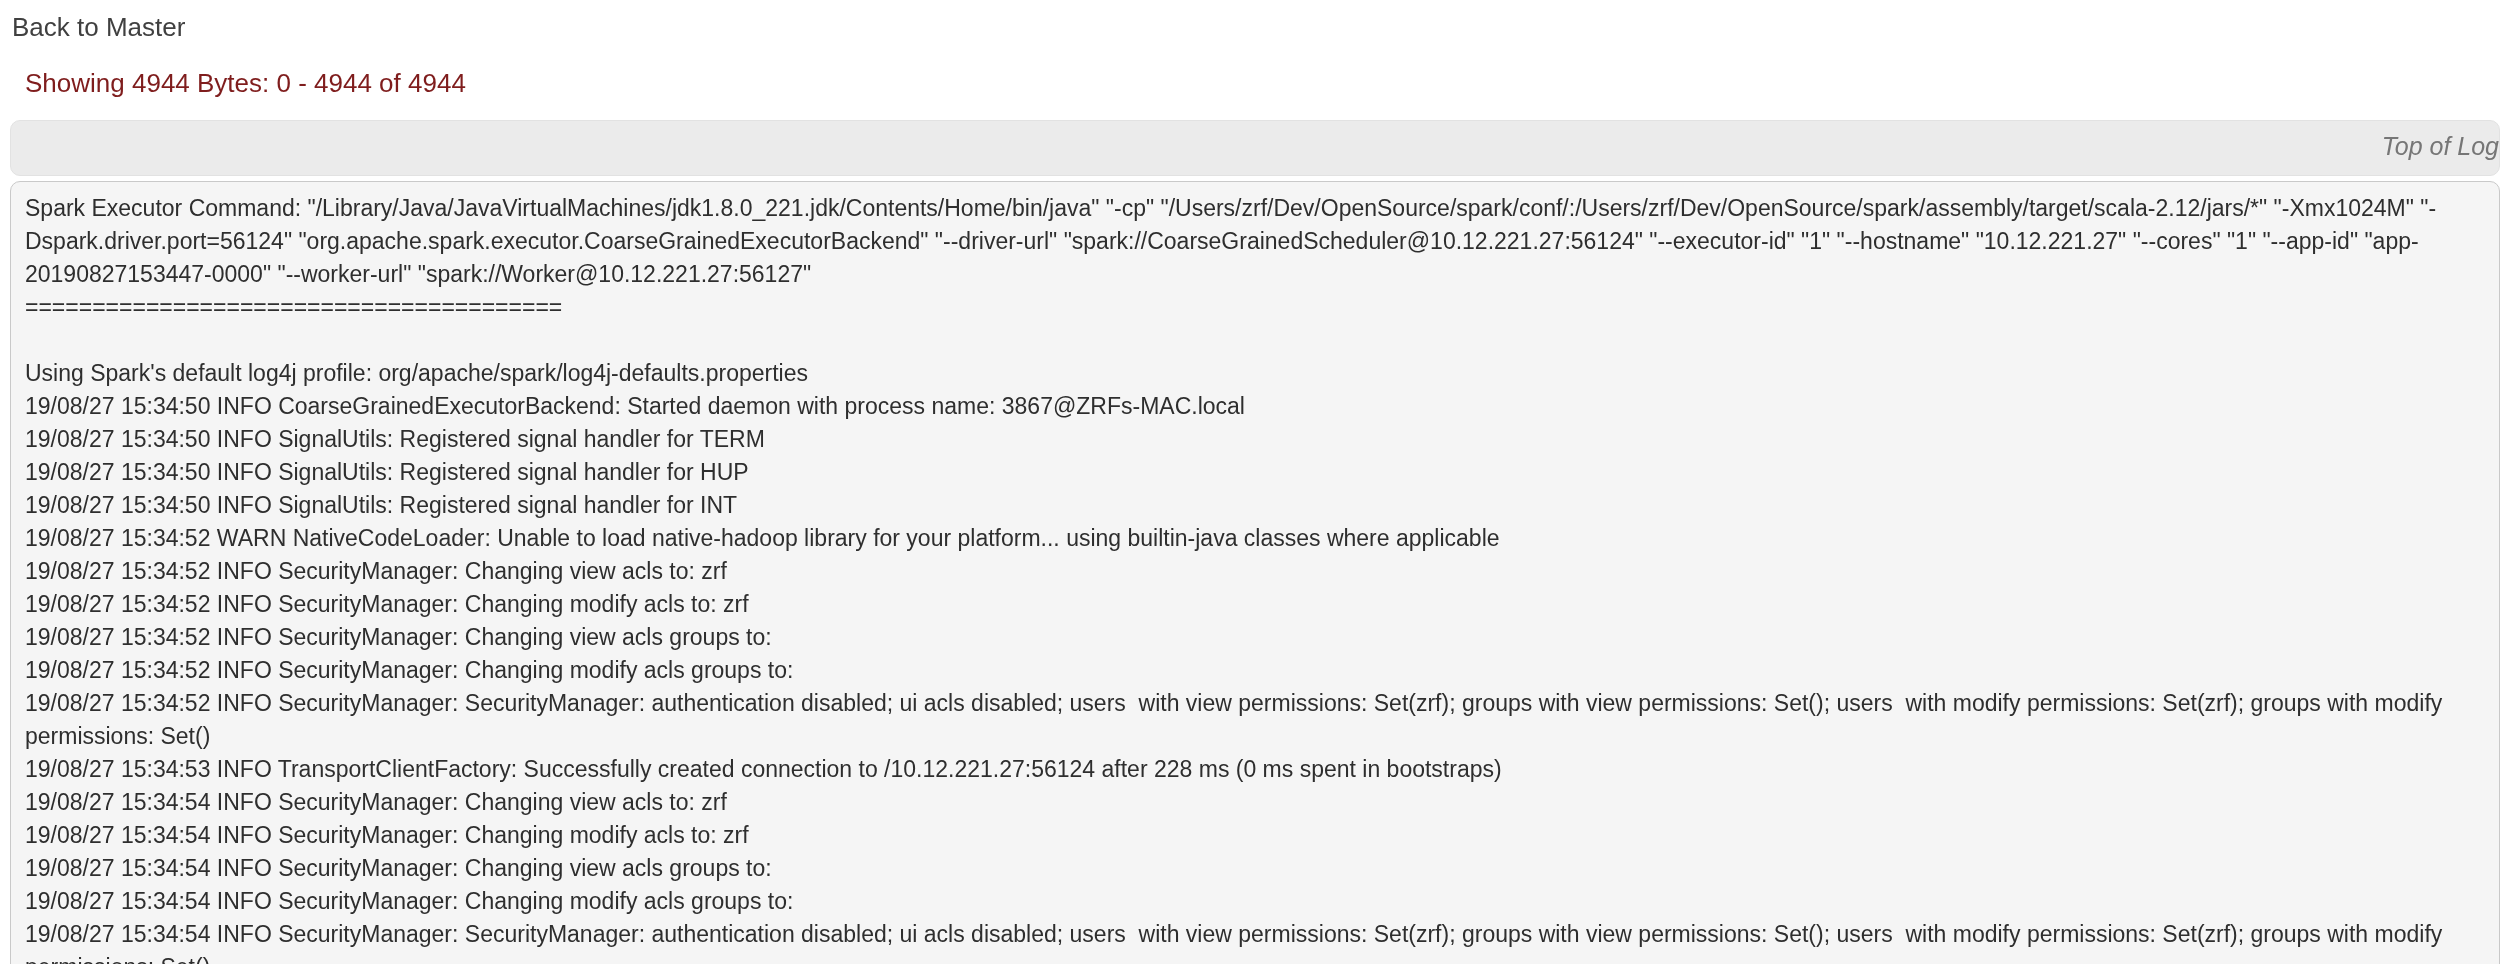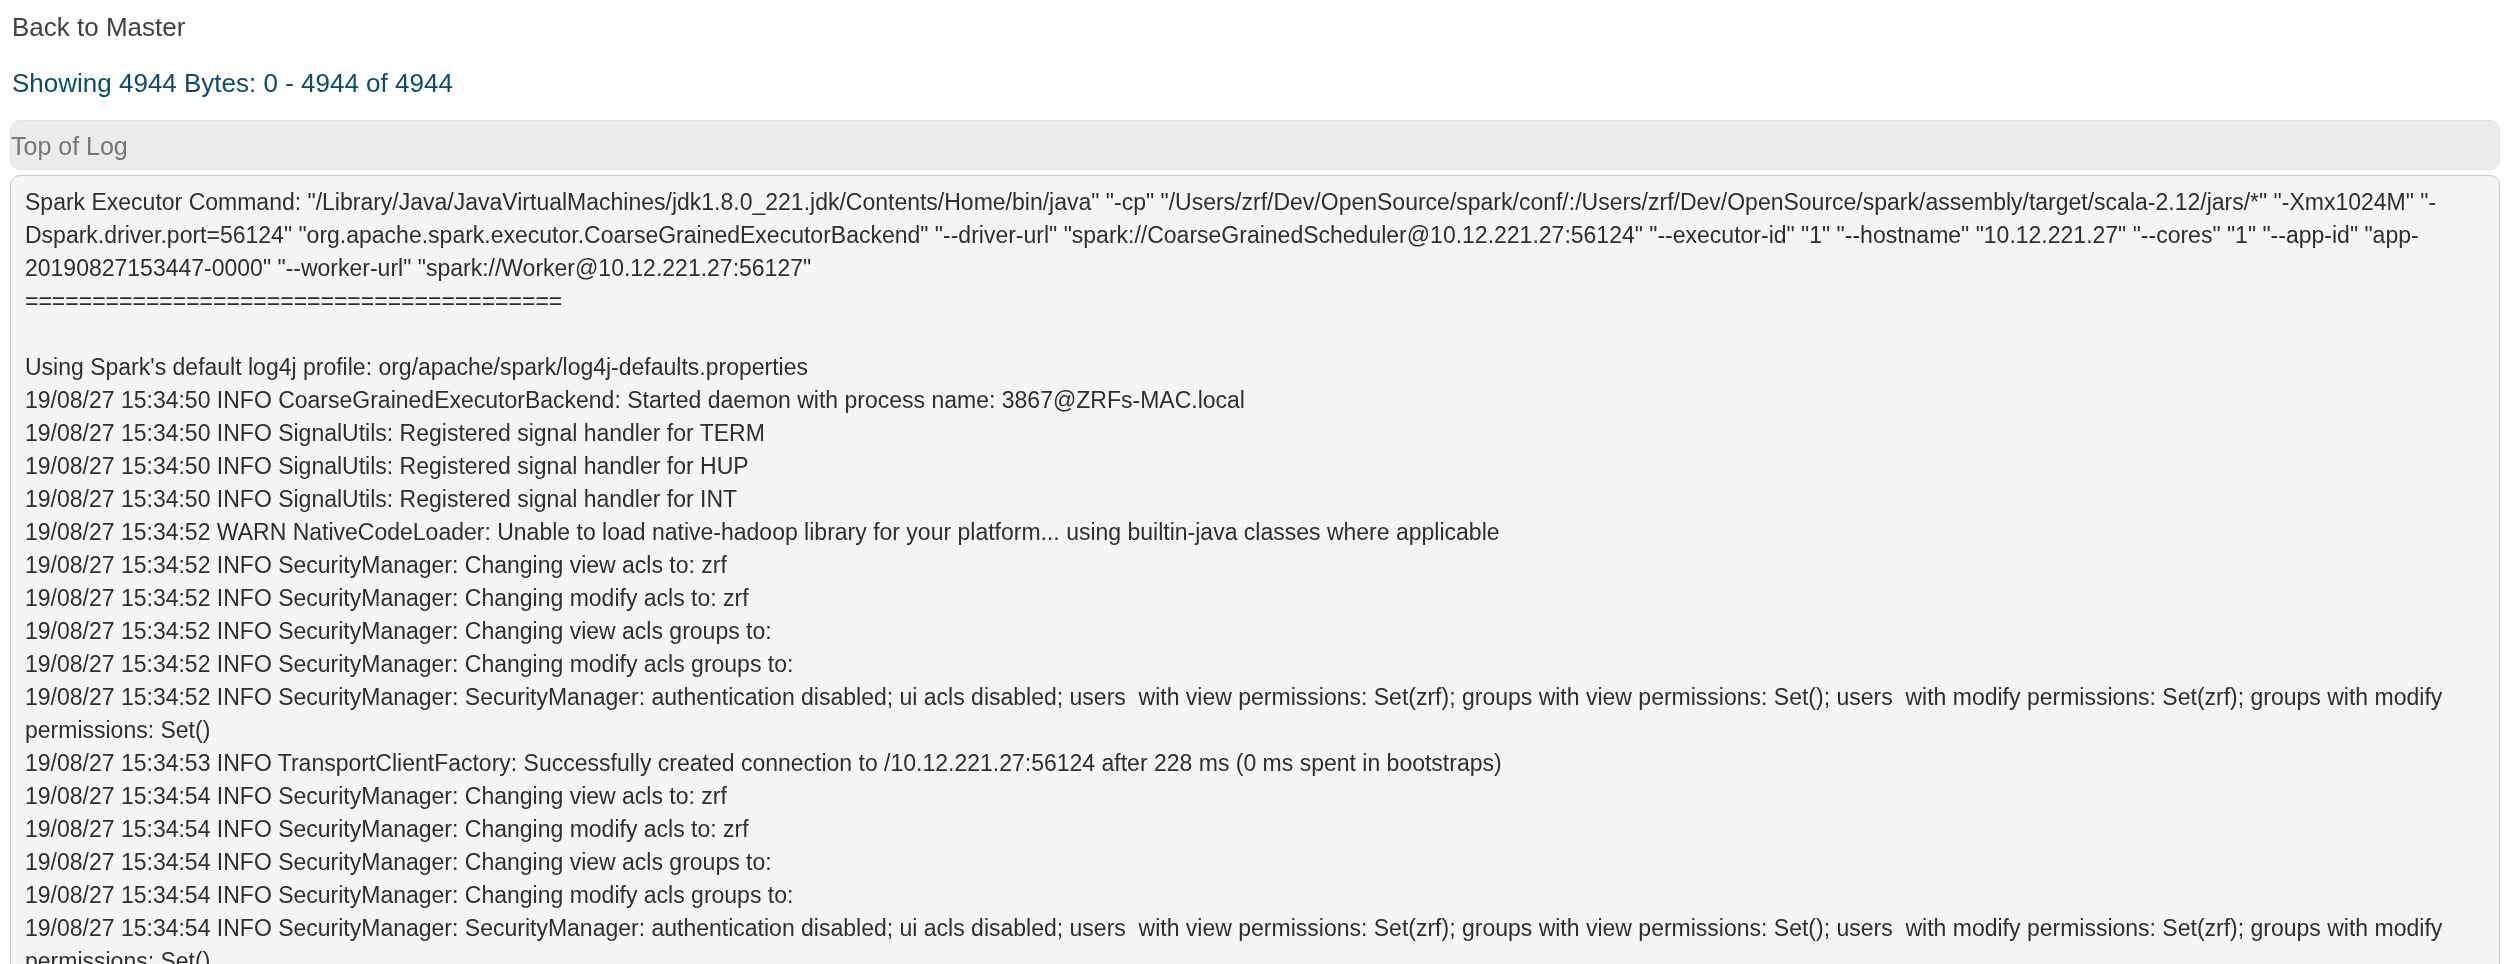--- a/index.html
+++ b/index.html
@@ -18,35 +18,36 @@
   .back-link {
     display: inline-block;
     margin: 6px 0 0 2px;
     font-size: 26px;
     line-height: 30px;
     color: #404040;
     text-decoration: none;
     cursor: pointer;
   }
   .showing-text {
-    margin: 26px 0 22px 2px;
+    margin: 26px 0 22px 15px;
     font-size: 26px;
     line-height: 30px;
-    color: #0c4a6e;
+    color: #7f1d1d;
   }
   .log-position-header {
-    height: 50px;
+    height: 56px;
     line-height: 50px;
-    text-align: left;
+    text-align: right;
     background: #ebebeb;
     border: 1px solid #e2e2e2;
     border-radius: 10px;
     color: #767676;
     font-size: 25px;
     margin: 0 0 5px 0;
+    font-style: italic;
   }
   .log-box {
     background: #f5f5f5;
     border: 1px solid #c9c9c9;
     border-radius: 10px;
     padding: 10px 14px;
     min-height: 860px;
     margin: 0;
     font-family: "Liberation Sans", "DejaVu Sans", sans-serif;
     font-size: 23px;

